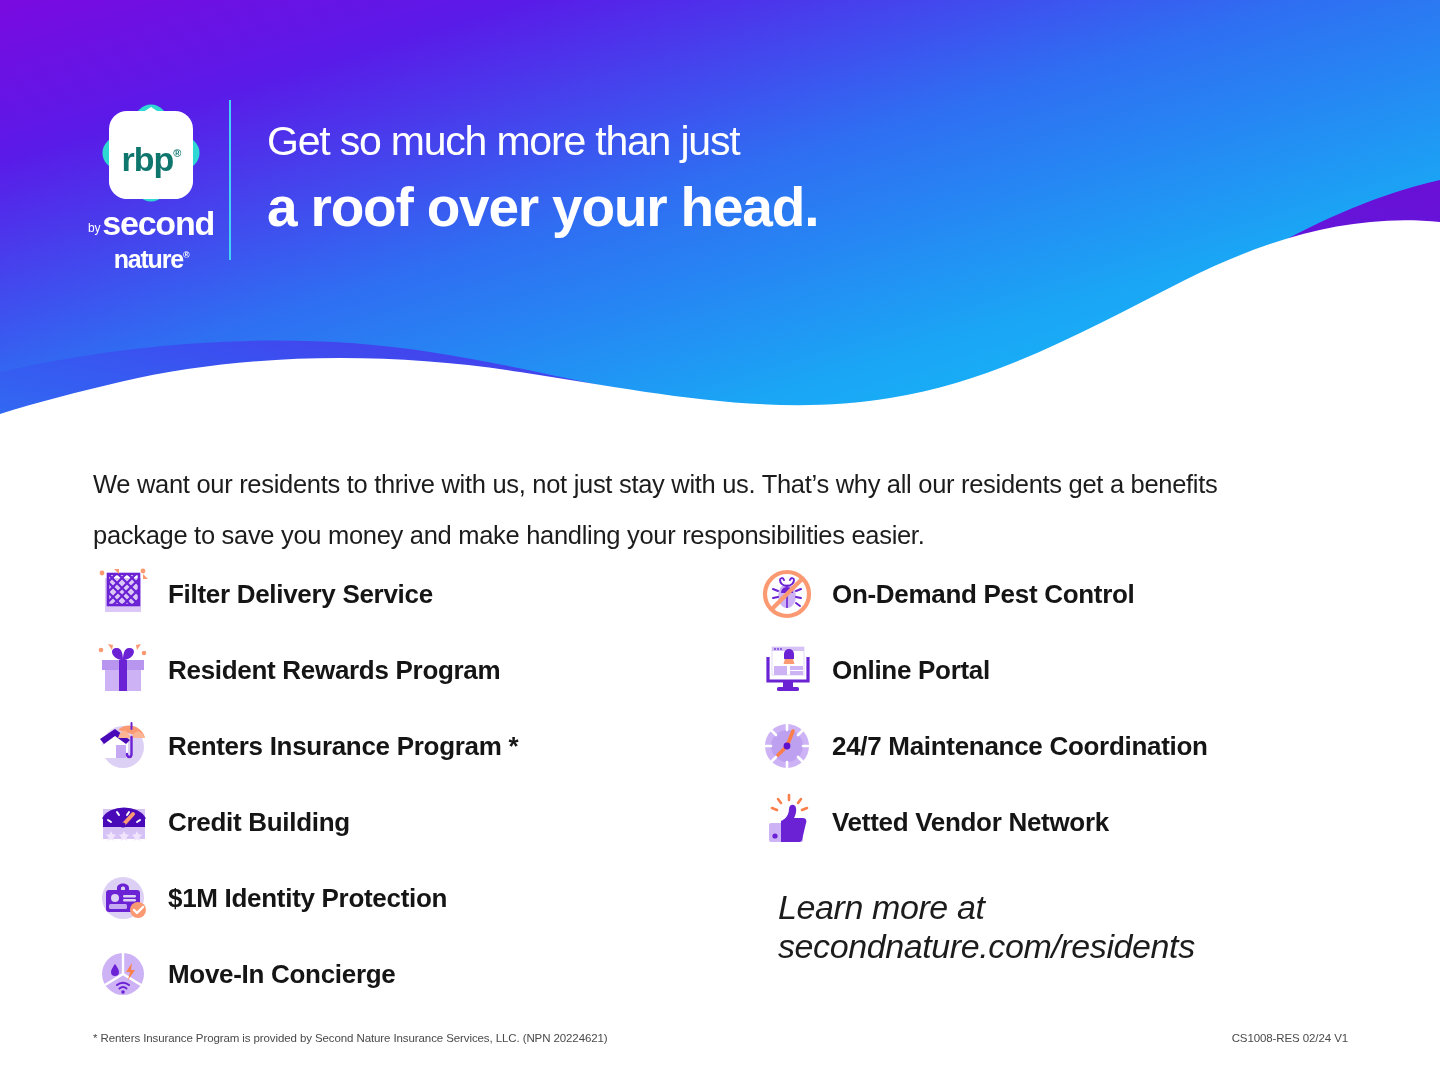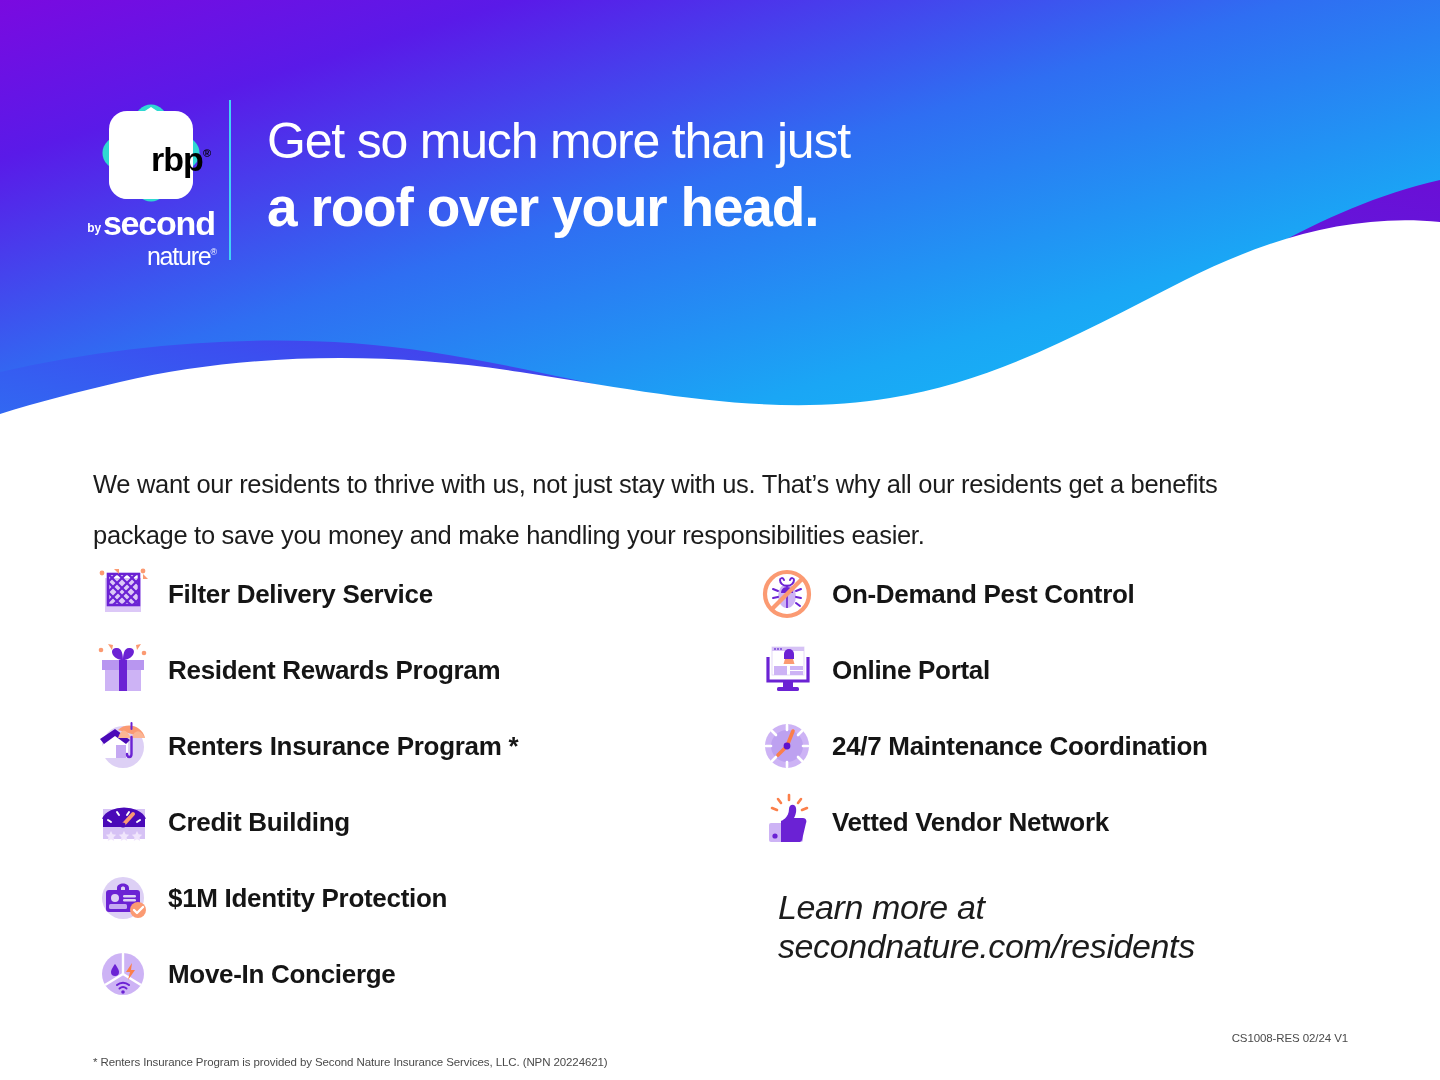--- a/index.html
+++ b/index.html
@@ -49,56 +49,56 @@
   }
   .logo-plate-inner {
     position: absolute; left: 50%; top: 50%;
     width: 84px; height: 88px; margin: -42px 0 0 -42px;
     background: #ffffff;
     border-radius: 18px;
   }
   .logo-text {
     position: absolute; left: 0; top: 50%;
     width: 118px; margin-top: -18px;
-    text-align: right;
+    text-align: center;
     font-size: 34px; font-weight: 700; letter-spacing: -1px;
-    color: #000000;
+    color: #0f766e;
     line-height: 36px;
   }
   .logo-reg { font-size: 11px; vertical-align: 14px; font-weight: 700; }
 
   .logo-byline {
     margin-top: 4px; text-align: center; color: #ffffff;
   }
   .logo-by {
-    display: inline-block; font-size: 12px; font-weight: 700;
+    display: inline-block; font-size: 12px; font-weight: 400;
     vertical-align: 3px; margin-right: 2px; letter-spacing: -0.2px;
   }
   .logo-brand1 {
     display: inline-block; font-size: 34px; font-weight: 700;
     letter-spacing: -1.2px; line-height: 23px;
   }
   .logo-brand2 {
-    display: block; font-size: 25px; font-weight: 400;
-    letter-spacing: -1.2px; line-height: 27px; text-align: right;
+    display: block; font-size: 25px; font-weight: 700;
+    letter-spacing: -1.2px; line-height: 32px; text-align: center;
   }
   .logo-brand-reg { font-size: 9px; vertical-align: 10px; }
 
   .logo-divider {
     position: absolute; left: 229px; top: 100px;
     width: 2px; height: 160px;
     background: #41d2f5;
   }
 
   .headline {
     position: absolute; left: 267px; top: 108px;
     width: 900px; color: #ffffff;
   }
   .headline-l1 {
-    font-size: 50px; font-weight: 400; line-height: 66px;
+    font-size: 41px; font-weight: 400; line-height: 66px;
     letter-spacing: -1.2px; white-space: nowrap;
   }
   .headline-l2 {
     font-size: 55px; font-weight: 700; line-height: 66px;
     letter-spacing: -1.2px; white-space: nowrap;
   }
 
   
   .intro {
     position: absolute; left: 93px; top: 459px;
@@ -135,21 +135,21 @@
 
   .learn-more {
     margin-top: 28px; margin-left: 21px;
     font-size: 34px; font-style: italic; font-weight: 400;
     color: #1c1c1c; letter-spacing: -0.4px;
   }
 
   
   .footnote {
     position: absolute; left: 93px; top: 1032px;
-    font-size: 11.5px; color: #4a4a4a; letter-spacing: -0.1px; margin-top: 24px;
+    font-size: 11.5px; color: #4a4a4a; letter-spacing: -0.1px;
   }
   .doc-code {
     position: absolute; right: 92px; top: 1032px;
     font-size: 11.5px; color: #4a4a4a; letter-spacing: -0.1px;
   }
 </style>
 </head>
 <body>
 
 <div class="page">

